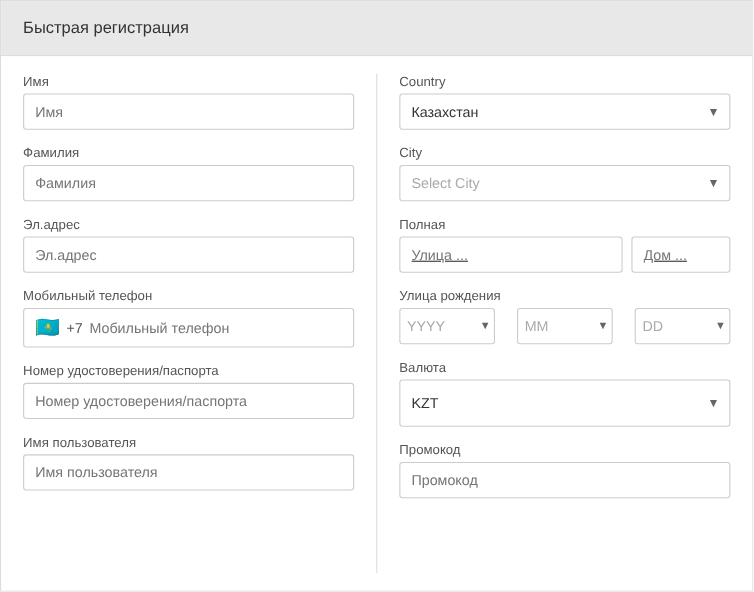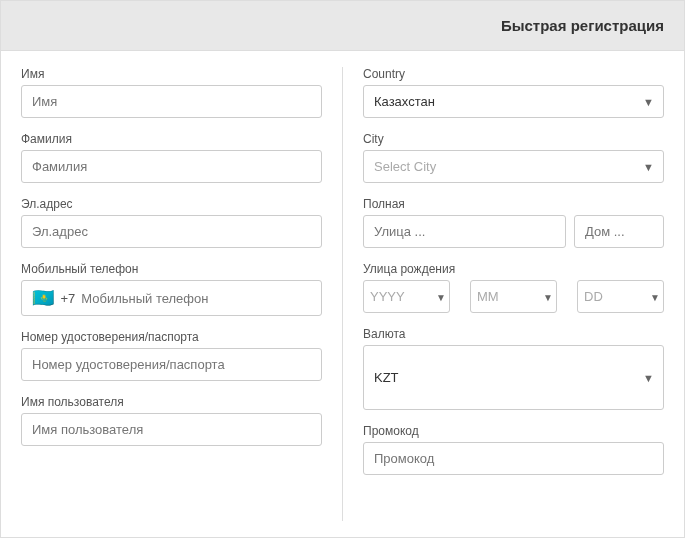--- a/index.html
+++ b/index.html
@@ -17,23 +17,23 @@
       background: #fff;
       border: 1px solid #ddd;
     }
     .tabs {
       display: flex;
       border-bottom: 1px solid #ddd;
     }
     .tab {
       flex: 1;
       padding: 16px 20px;
-      text-align: right;
+      text-align: left;
       font-size: 15px;
-      font-weight: 700;
+      font-weight: 400;
       cursor: pointer;
       border: none;
       background: none;
     }
     .tab.active {
       background: #e8e8e8;
       color: #333;
     }
     .tab.inactive {
       background: #fff;
@@ -120,20 +120,21 @@
       border: none;
       outline: none;
       font-size: 13px;
       color: #aaa;
       flex: 1;
       background: transparent;
     }
     .address-row {
       display: flex;
       gap: 8px;
+      text-decoration: underline;
     }
     .address-row .field-input {
       flex: 1;
     }
     .dob-row {
       display: flex;
       gap: 20px;
       align-items: center;
     }
     .dob-select-wrapper {
@@ -160,21 +161,21 @@
       transform: translateY(-50%);
       pointer-events: none;
       color: #666;
       font-size: 10px;
     }
     .currency-wrapper {
       position: relative;
     }
     .currency-input {
       width: 100%;
-      padding: 24px 10px;
+      padding: 13px 10px;
       border: 1px solid #ccc;
       border-radius: 3px;
       font-size: 13px;
       color: #333;
       background: #fff;
       outline: none;
     }
     .currency-arrow {
       position: absolute;
       right: 10px;

